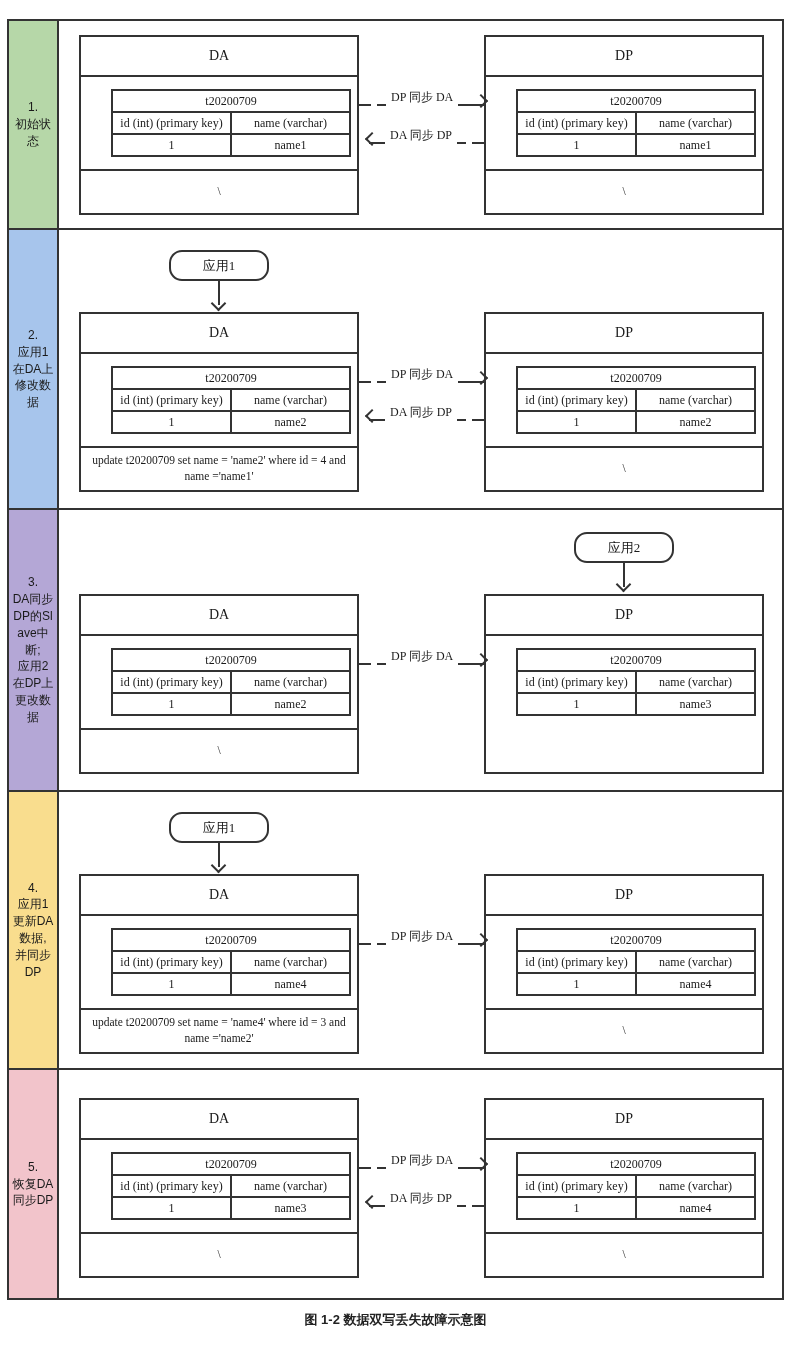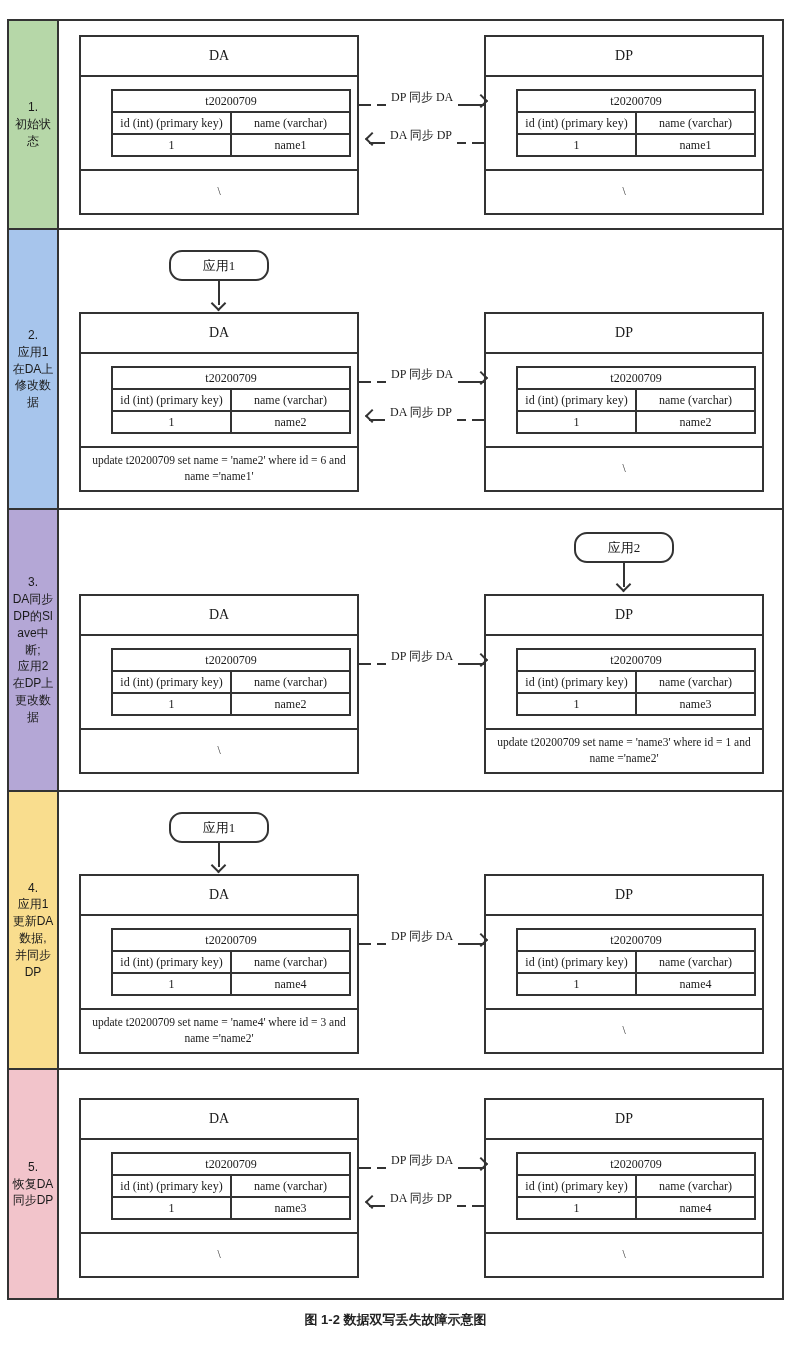--- a/index.html
+++ b/index.html
@@ -135,21 +135,21 @@
                   <td>id (int) (primary key)</td>
                   <td>name (varchar)</td>
                 </tr>
             <tr>
                   <td>1</td>
                   <td>name2</td>
                 </tr>
           </tbody>
             </table>
         </div>
-        <div class="node-bottom">update  t20200709 set name = 'name2' where id = 6 and name ='name1'</div>
+        <div class="node-bottom">update  t20200709 set name = 'name2' where id = 4 and name ='name1'</div>
       </div>
       <div class="node" style="left:425px;top:82px">
         <div class="node-title">DP</div>
         <div class="node-body">
           <table class="inner-table">
               <tbody>
             <tr>
                   <td colspan="2">t20200709</td>
                 </tr>
             <tr>
@@ -231,21 +231,20 @@
                   <td>id (int) (primary key)</td>
                   <td>name (varchar)</td>
                 </tr>
             <tr>
                   <td>1</td>
                   <td>name3</td>
                 </tr>
           </tbody>
             </table>
         </div>
-        <div class="node-bottom">update  t20200709 set name = 'name3' where id = 1 and name ='name2'</div>
       </div>
       <div class="h-arrow" style="left:300px;width:127px;top:141px">
         <span class="seg" style="width:12px"></span>
         <span class="seg" style="width:9px;margin-left:6px"></span>
         <span class="lbl">DP 同步 DA</span>
         <span class="seg grow"></span>
         <span class="chev-r"></span>
       </div>
     </div>
   </div>

